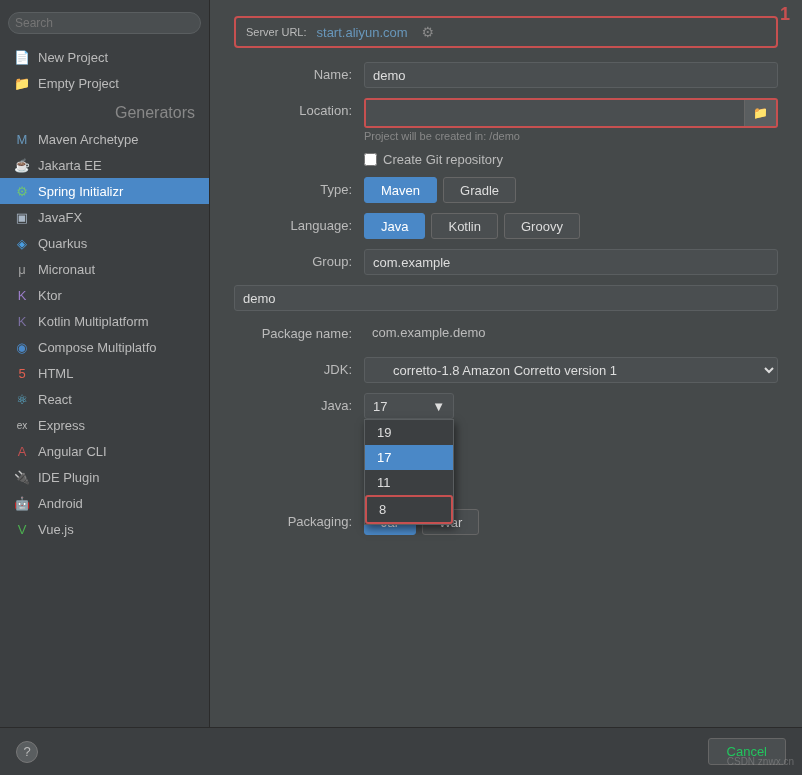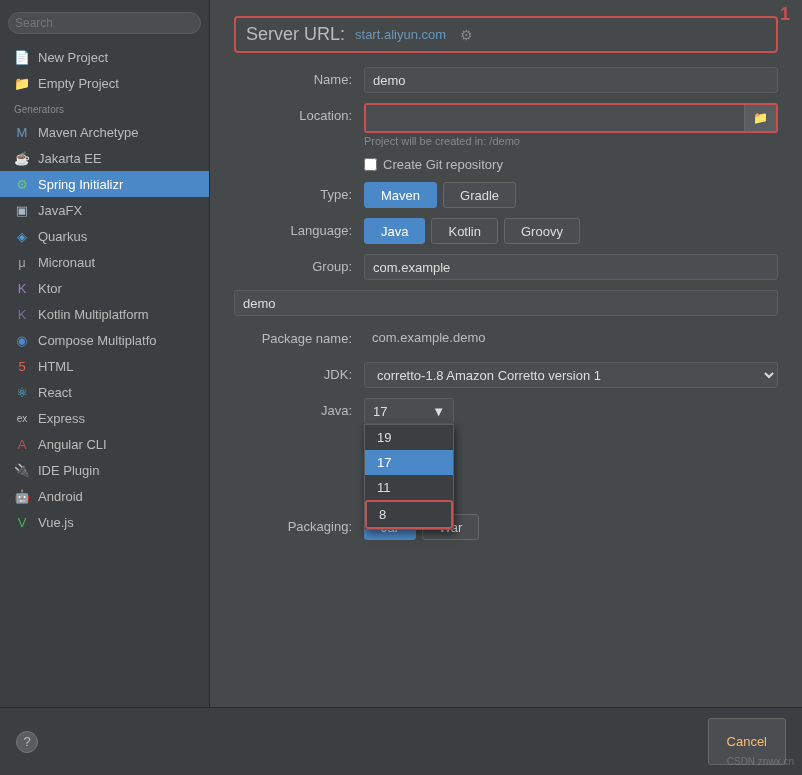--- a/index.html
+++ b/index.html
@@ -61,23 +61,24 @@
       color: #bbb;
       font-size: 13px;
       border-radius: 0;
     }
     .sidebar-item.active {
       background: #4a88c7;
       color: #fff;
     }
     .sidebar-section-label {
       padding: 8px 14px 4px 14px;
-      font-size: 10px;
+      font-size: 16px;
       color: #888;
       text-transform: none;
+      text-align: right;
     }
     .sidebar-icon {
       width: 16px;
       height: 16px;
       display: inline-flex;
       align-items: center;
       justify-content: center;
       flex-shrink: 0;
     }
     
@@ -96,21 +97,21 @@
       align-items: center;
       gap: 10px;
       margin-bottom: 14px;
       border: 2px solid #c75050;
       border-radius: 4px;
       padding: 6px 10px;
       position: relative;
     }
     .server-url-label {
       color: #bbb;
-      font-size: 18px;
+      font-size: 11px;
       white-space: nowrap;
     }
     .server-url-value {
       color: #6897bb;
       font-size: 13px;
     }
     .gear-icon-btn {
       color: #888;
       cursor: pointer;
       font-size: 14px;
@@ -229,21 +230,21 @@
       border-color: #4a88c7;
       color: #fff;
     }
     
     .jdk-select {
       flex: 1;
       background: #4a4e50;
       border: 1px solid #5a5e60;
       border-radius: 3px;
       color: #ddd;
-      padding: 4px 8px;
+      padding: 4px 24px;
       font-size: 13px;
       outline: none;
       height: 26px;
       cursor: pointer;
     }
     
     .java-dropdown-wrapper {
       position: relative;
       display: inline-block;
     }
@@ -307,22 +308,22 @@
       cursor: pointer;
       display: flex;
       align-items: center;
       justify-content: center;
     }
     .spacer { flex: 1; }
     .cancel-btn {
       background: #4a4e50;
       border: 1px solid #666;
       border-radius: 3px;
-      color: #fdba74;
-      padding: 15px 18px;
+      color: #22c55e;
+      padding: 5px 18px;
       font-size: 13px;
       cursor: pointer;
     }
 
     
     .icon-maven { color: #6897bb; }
     .icon-jakarta { color: #e07b53; }
     .icon-spring { color: #6fc276; }
     .icon-javafx { color: #a9b7c6; }
     .icon-quarkus { color: #4a9de0; }

